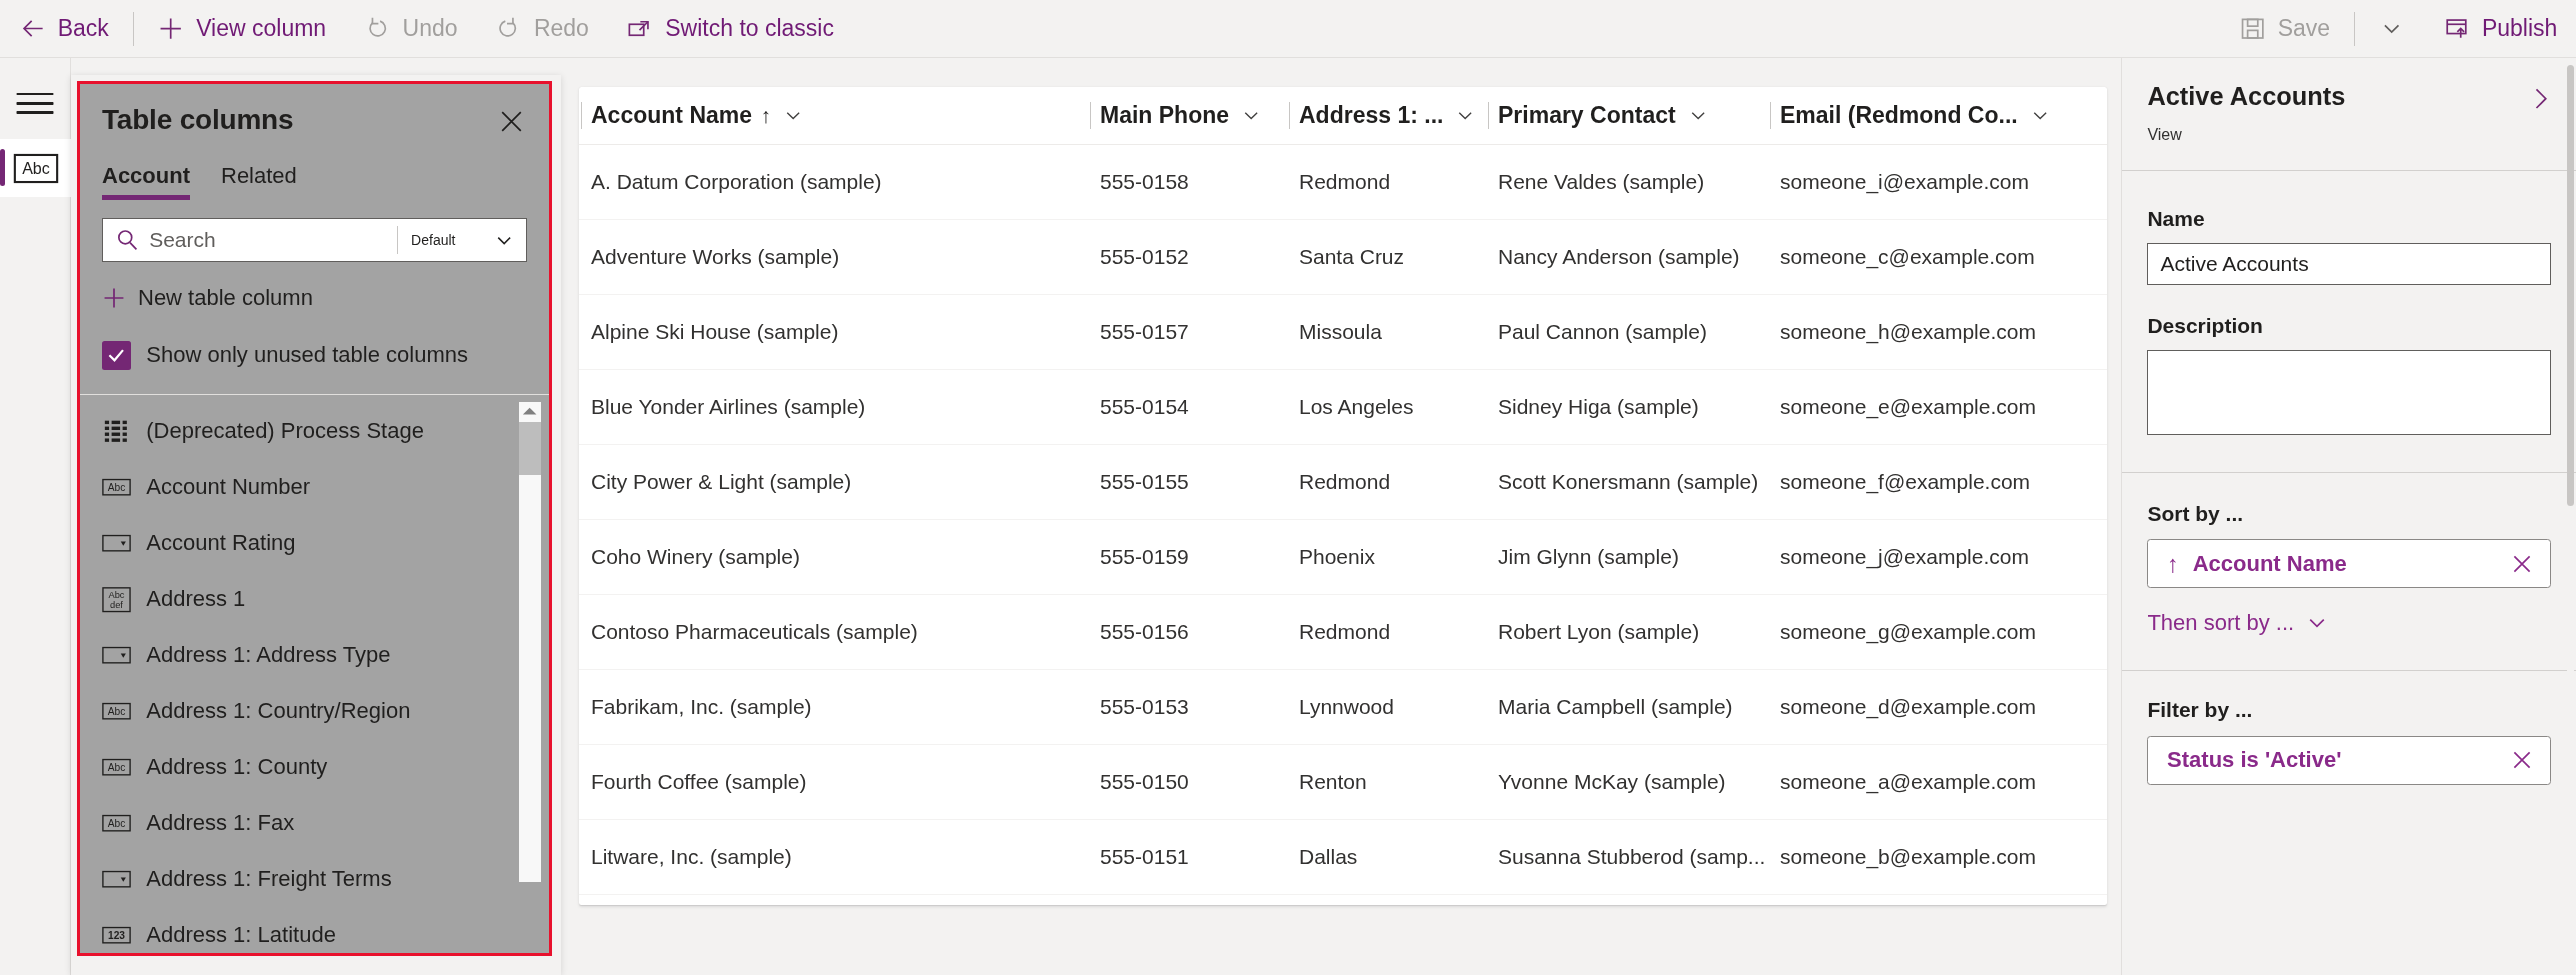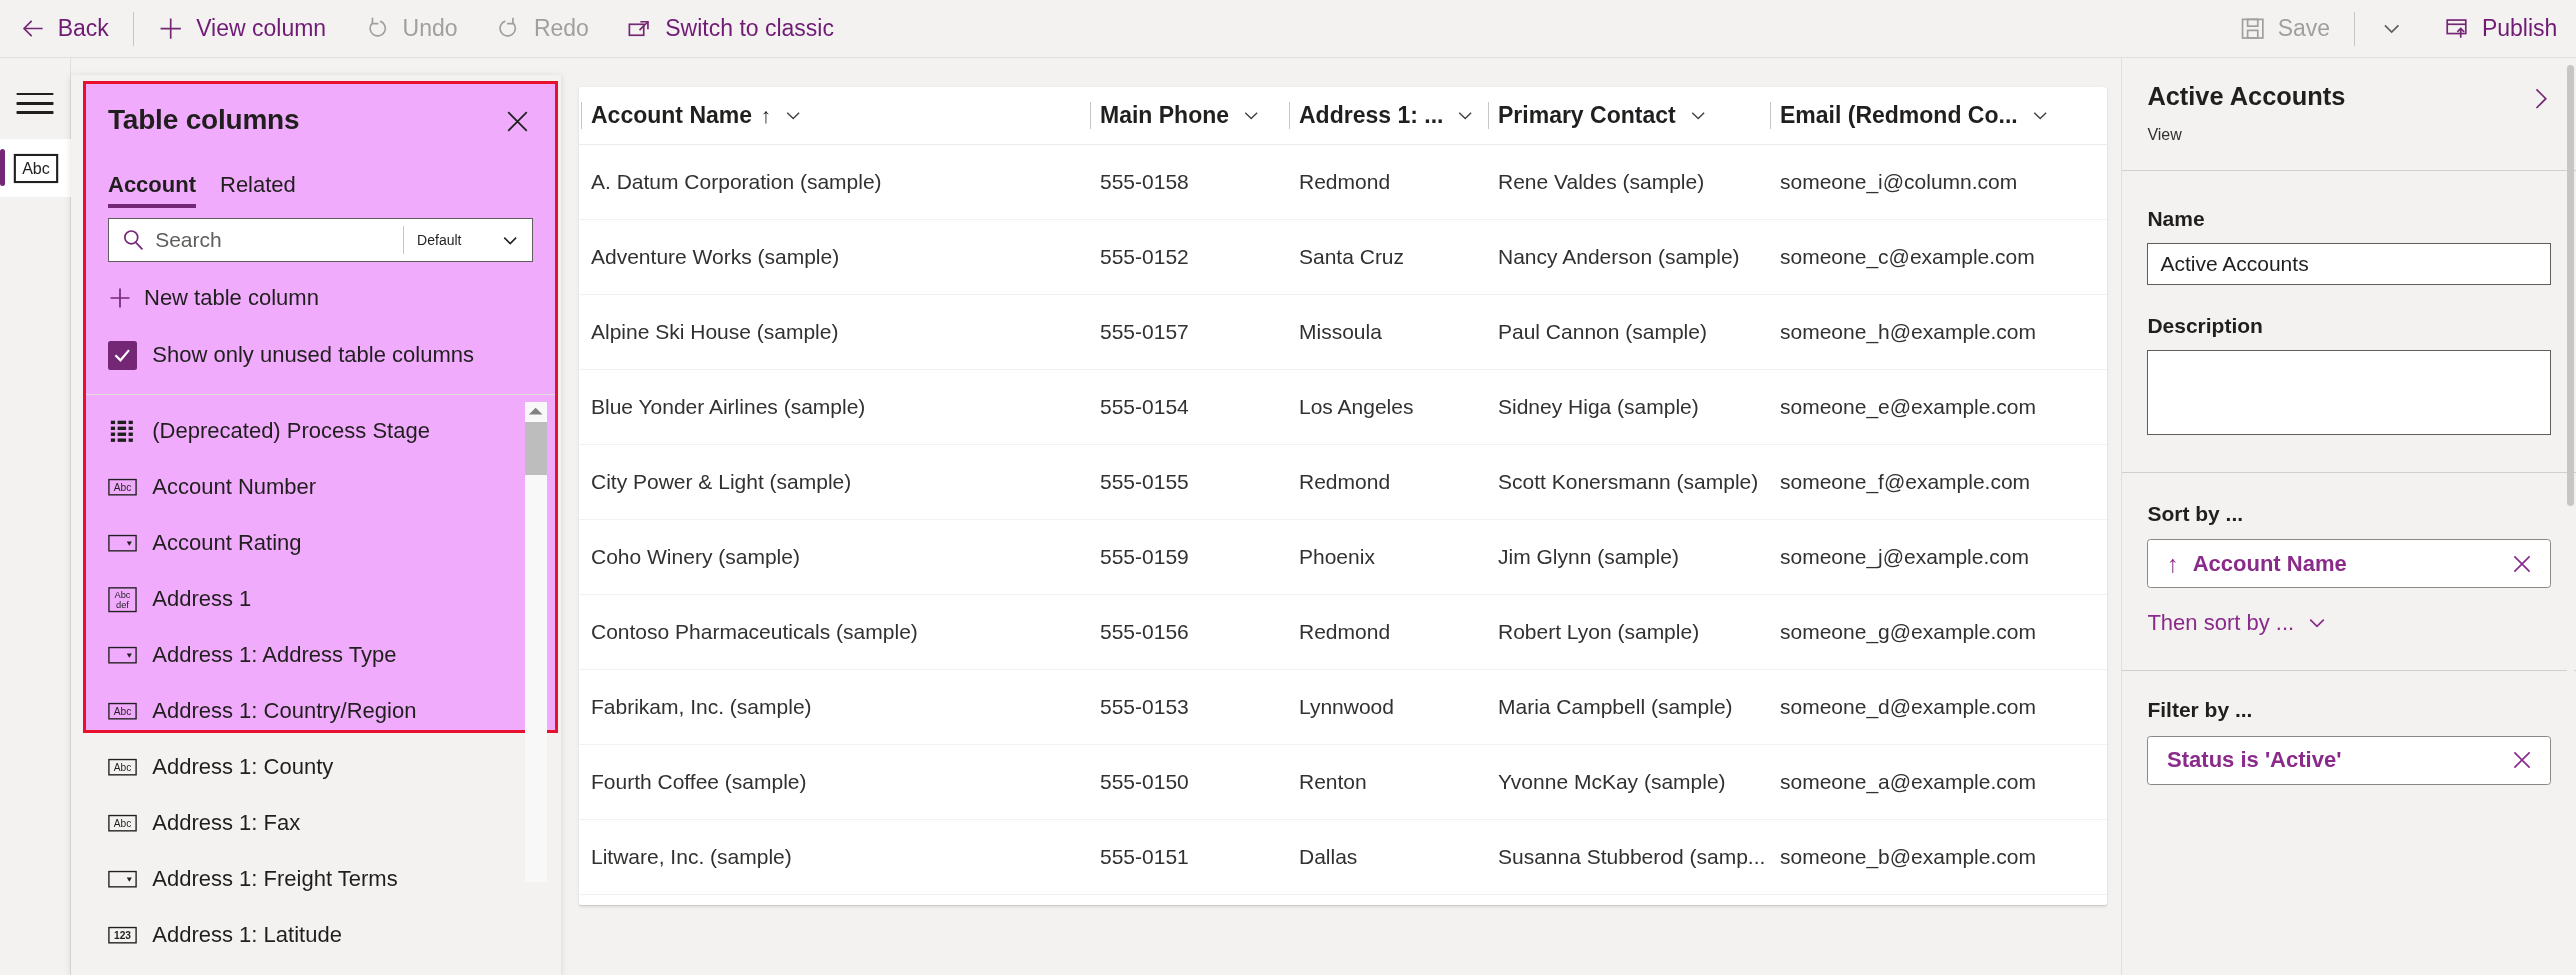--- a/index.html
+++ b/index.html
@@ -52,35 +52,35 @@
     width: 5.1px; height: 37px; background: #742774; border-radius: 2.5px;
   }
 
   
   .tc-shadow {
     position: absolute; top: 75px; left: 71px; width: 490px; height: 901px;
     background: #f3f2f1;
     box-shadow: 0 0.8px 6.8px rgba(0,0,0,0.13);
   }
   .tc-panel {
-    position: absolute; top: 81px; left: 83px; width: 475px; height: 652px;
+    position: absolute; top: 81px; left: 77px; width: 475px; height: 875px;
     border: 3.4px solid #e8112d;
-    background: #f0abfc;
+    background: #a3a3a3;
   }
   .tc-head {
     position: relative; height: 71px;
     display: flex; align-items: center; padding: 0 20.4px 0 22px;
   }
   .tc-title { font-size: 28px; font-weight: bold; color: #201f1e; letter-spacing: -0.2px; }
   .tc-close {
     position: absolute; right: 22px; top: 22px;
     width: 30.5px; height: 30.5px; cursor: pointer;
     display: flex; align-items: center; justify-content: center;
   }
-  .tc-tabs { display: flex; padding: 0 22px; gap: 24px; height: 53px; align-items: flex-end; }
+  .tc-tabs { display: flex; padding: 0 22px; gap: 31px; height: 53px; align-items: center; }
   .tc-tab {
     font-size: 22px; color: #201f1e; cursor: pointer;
     padding-bottom: 10.2px; position: relative; white-space: nowrap;
   }
   .tc-tab.active { font-weight: bold; }
   .tc-tab.active::after {
     content: ""; position: absolute; left: 0; right: 0; bottom: 0;
     height: 4.2px; background: #742774;
   }
   .tc-searchrow {
@@ -525,21 +525,21 @@
             </svg>
           </span>
         </div>
       </div>
     <div id="grid-body">
         <div class="grid-row">
           <div class="grid-cell c-name">A. Datum Corporation (sample)</div>
           <div class="grid-cell c-phone">555-0158</div>
           <div class="grid-cell c-addr">Redmond</div>
           <div class="grid-cell c-contact">Rene Valdes (sample)</div>
-          <div class="grid-cell c-email">someone_i@column.com</div>
+          <div class="grid-cell c-email">someone_i@example.com</div>
         </div>
         <div class="grid-row">
           <div class="grid-cell c-name">Adventure Works (sample)</div>
           <div class="grid-cell c-phone">555-0152</div>
           <div class="grid-cell c-addr">Santa Cruz</div>
           <div class="grid-cell c-contact">Nancy Anderson (sample)</div>
           <div class="grid-cell c-email">someone_c@example.com</div>
         </div>
         <div class="grid-row">
           <div class="grid-cell c-name">Alpine Ski House (sample)</div>

